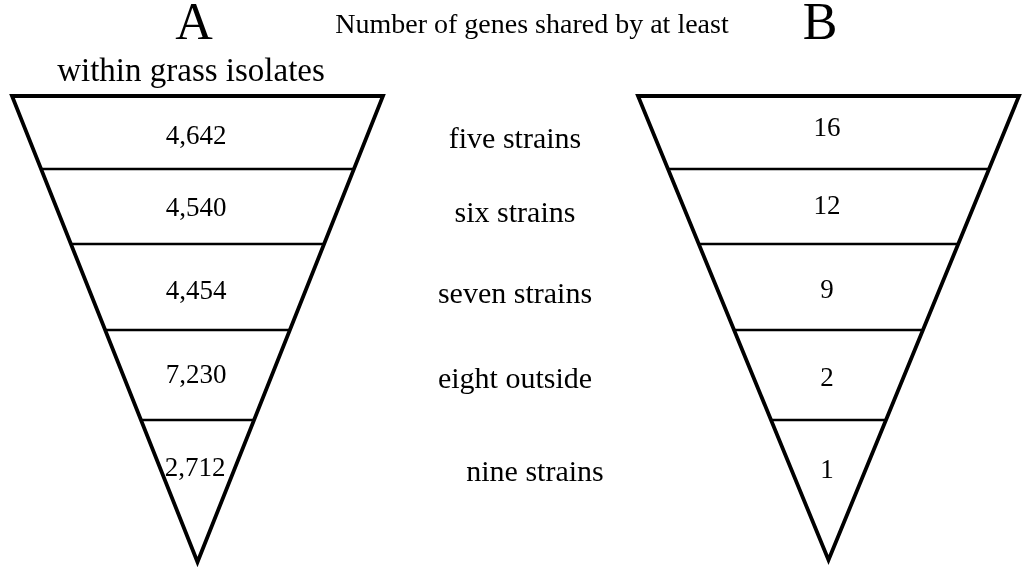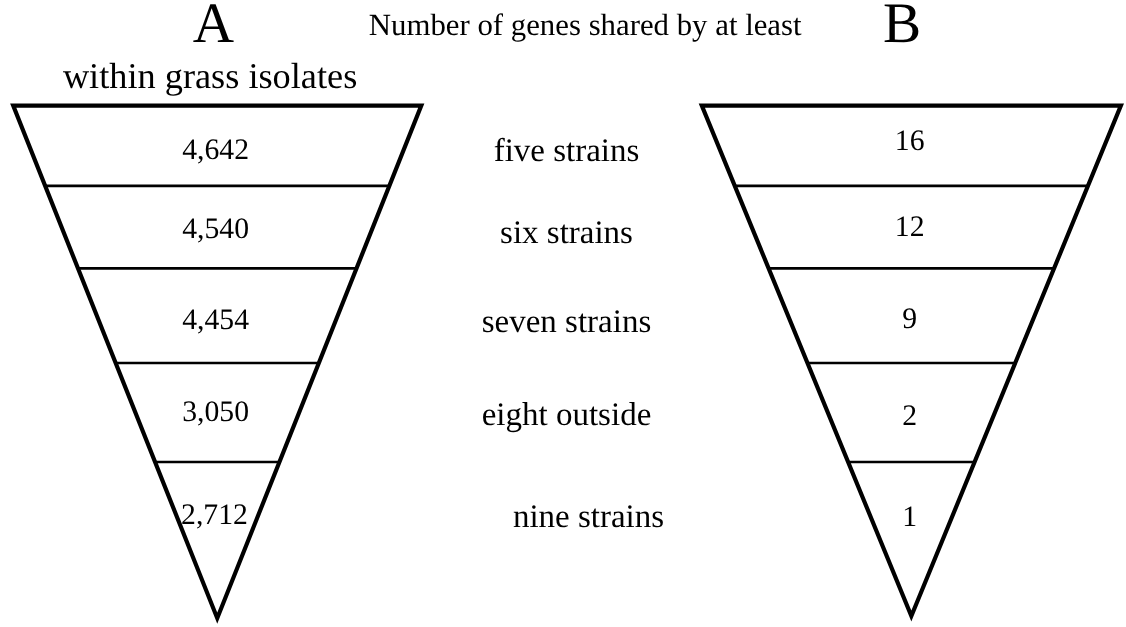--- a/index.html
+++ b/index.html
@@ -76,21 +76,21 @@
 
   <div class="t row-label cy" style="left:515px; top:137px">five strains</div>
   <div class="t row-label cy" style="left:515px; top:211px">six strains</div>
   <div class="t row-label cy" style="left:515px; top:292px">seven strains</div>
   <div class="t row-label cy" style="left:515px; top:377px">eight outside</div>
   <div class="t row-label cy" style="left:535px; top:470px">nine strains</div>
 
   <div class="t num cy" style="left:196px; top:136px">4,642</div>
   <div class="t num cy" style="left:196px; top:208px">4,540</div>
   <div class="t num cy" style="left:196px; top:291px">4,454</div>
-  <div class="t num cy" style="left:196px; top:375px">3,050</div>
+  <div class="t num cy" style="left:196px; top:375px">7,230</div>
   <div class="t num cy" style="left:195px; top:468px">2,712</div>
 
   <div class="t num cy" style="left:827px; top:128px">16</div>
   <div class="t num cy" style="left:827px; top:206px">12</div>
   <div class="t num cy" style="left:827px; top:290px">9</div>
   <div class="t num cy" style="left:827px; top:378px">2</div>
   <div class="t num cy" style="left:827px; top:470px">1</div>
 
 </div>
 

